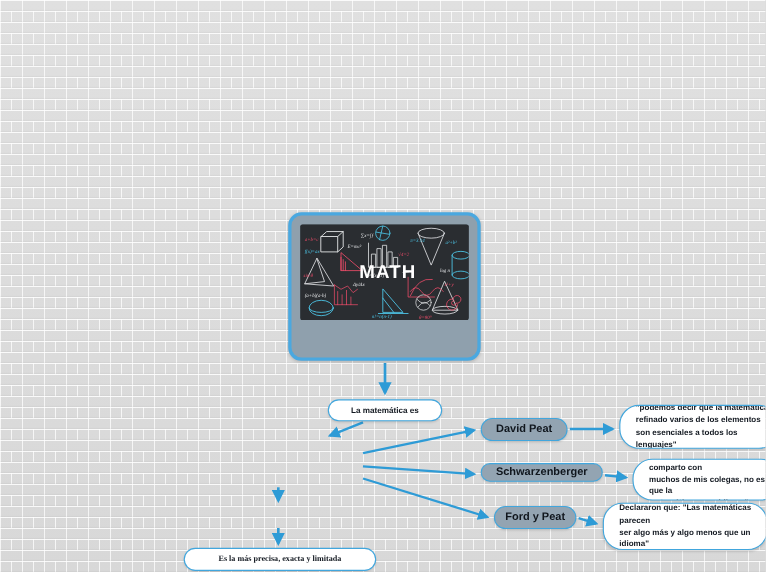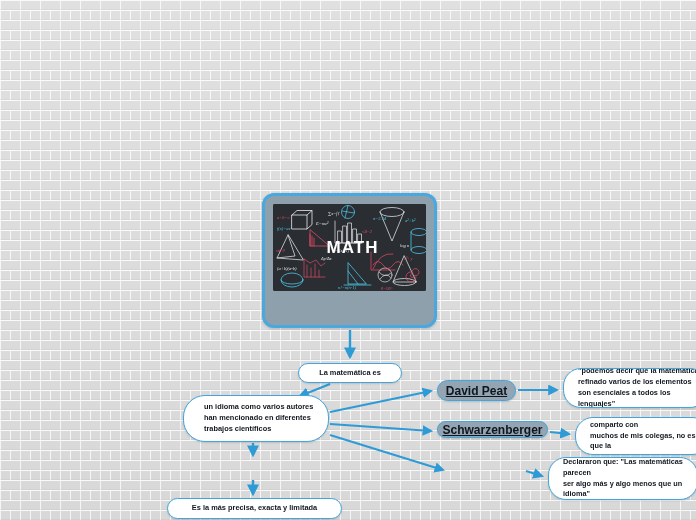--- a/index.html
+++ b/index.html
@@ -138,24 +138,23 @@
     background: #93a4b2;
     border: 1.6px solid #41a6dd;
     border-radius: 20px;
     display: flex;
     align-items: center;
     justify-content: center;
     text-align: center;
     box-shadow: 0 1px 2px rgba(0,0,0,0.15);
   }
   .capsule .pill-text {
-    font-size: 12px;
+    font-size: 10px;
     font-weight: bold;
     color: #10161d;
-    text-decoration: underline;
   }
 
   
   .quote {
     background: #ffffff;
     border: 1.6px solid #41a6dd;
     border-radius: 18px;
     display: flex;
     align-items: center;
     box-shadow: 0 1px 2px rgba(0,0,0,0.13);
@@ -170,21 +169,21 @@
     padding-left: 14px;
     padding-right: 4px;
     white-space: pre-line;
   }
 
   
   #node-la-matematica-es { left: 298px; top: 363px; width: 104px; height: 20px; }
   #node-un-idioma      { left: 183px; top: 395px; width: 146px; height: 47px; }
   #node-un-idioma .pill-text { text-align: left; padding-left: 20px; }
   #node-no-es-exact    { left: 160px; top: 459px; width: 188px; height: 20px; }
-  #node-es-la-mas      { left: 167px; top: 498px; width: 175px; height: 21px; }
+  #node-es-la-mas      { left: 167px; top: 498px; width: 175px; height: 21px; font-family: Liberation Serif, serif; }
 
   #node-david-peat       { left: 437px; top: 380px; width: 79px; height: 21px; }
   #node-schwarzenberger  { left: 437px; top: 421px; width: 111px; height: 17px; }
   #node-ford-y-peat      { left: 449px; top: 460px; width: 75px; height: 21px; }
 
   #node-quote-peat    { left: 563px; top: 368px; width: 145px; height: 40px; }
   #node-quote-schwarz { left: 575px; top: 417px; width: 135px; height: 38px; }
   #node-quote-ford    { left: 548px; top: 457px; width: 150px; height: 43px; }
 </style>
 </head>
@@ -328,37 +327,37 @@
         </g>
         <text x="159" y="98" text-anchor="middle" fill="#ffffff" font-family="'Liberation Sans', sans-serif" font-size="34" font-weight="bold" letter-spacing="2">MATH</text>
       </svg>
     </div>
   </div>
 
   <div class="node pill" id="node-la-matematica-es">
     <span class="pill-text">La matemática es</span>
   </div>
 
-  <div class="node pill" id="node-un-idioma">
-    <span class="pill-text">un idioma como varios autores han mencionado en diferentes trabajos científicos</span>
-  </div>
 
 
   <div class="node pill" id="node-es-la-mas">
     <span class="pill-text">Es la más precisa, exacta y limitada</span>
   </div>
 
   <div class="node capsule" id="node-david-peat">
     <span class="pill-text">David Peat</span>
   </div>
 
   <div class="node capsule" id="node-schwarzenberger">
     <span class="pill-text">Schwarzenberger</span>
   </div>
 
+  <div class="node capsule" id="node-ford-y-peat">
+    <span class="pill-text">Ford y Peat</span>
+  </div>
 
   <div class="node quote" id="node-quote-peat">
     <span class="pill-text">"podemos decir que la matemática
 refinado varios de los elementos
 son esenciales a todos los lenguajes"</span>
   </div>
 
   <div class="node quote" id="node-quote-schwarz">
     <span class="pill-text">"Mi propia actitud, que yo comparto con
 muchos de mis colegas, no es que la

